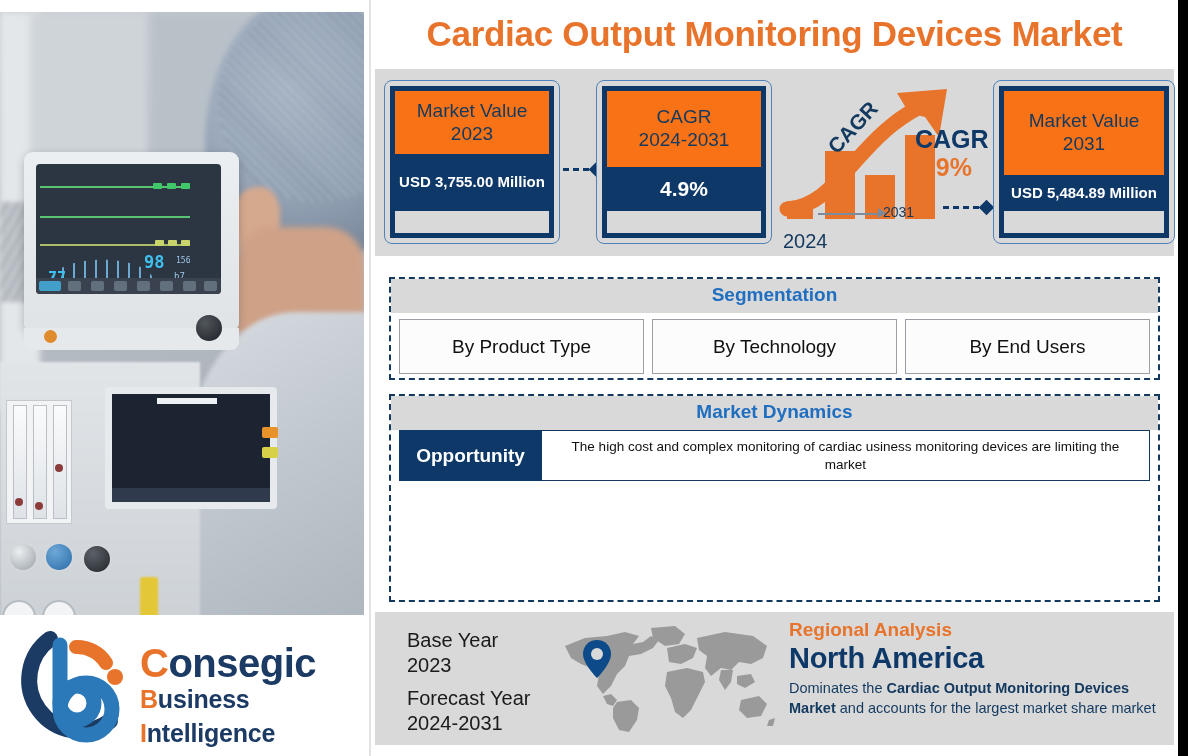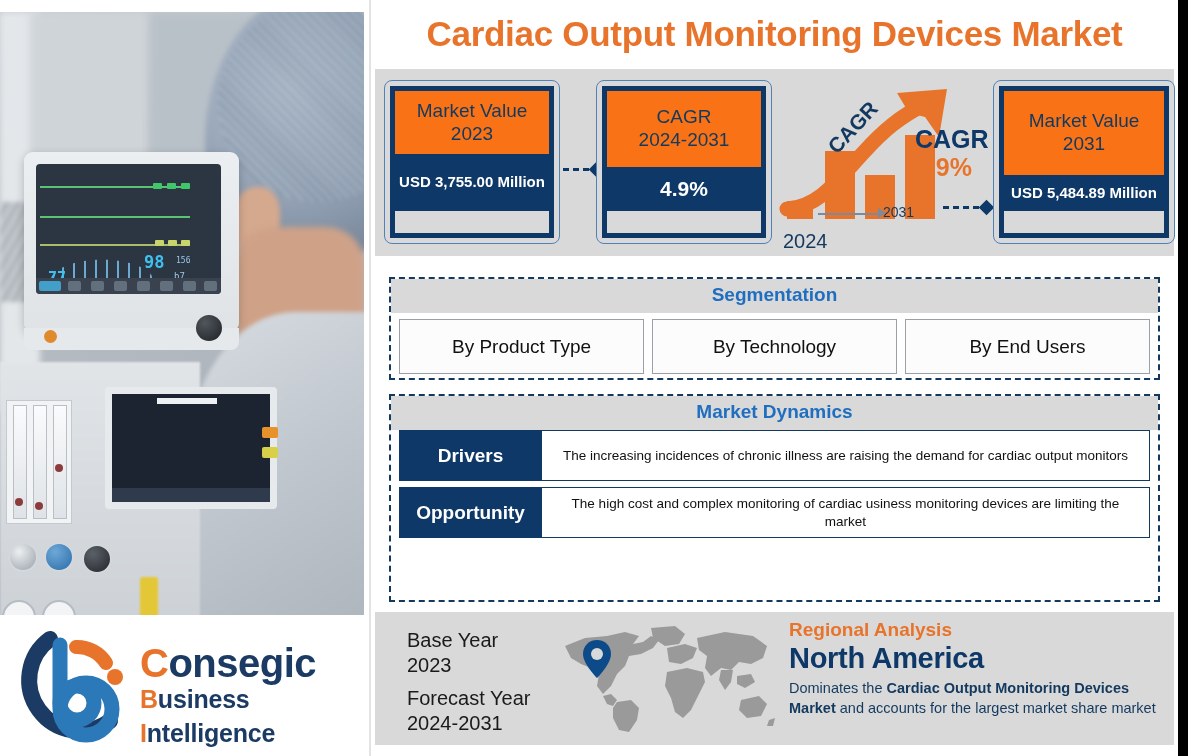--- a/index.html
+++ b/index.html
@@ -323,24 +323,20 @@
       <div class="seg-row">
         <div class="seg-cell">By Product Type</div>
         <div class="seg-cell">By Technology</div>
         <div class="seg-cell">By End Users</div>
       </div>
     </div>
 
     <div class="panel" id="dyn-panel">
       <div class="panel-head">Market Dynamics</div>
       <div class="dyn-row">
-        <div class="dyn-lbl">Drivers</div>
-        <div class="dyn-txt">The increasing incidences of chronic illness are raising the demand for cardiac output monitors</div>
-      </div>
-      <div class="dyn-row">
         <div class="dyn-lbl">Opportunity</div>
         <div class="dyn-txt">The high cost and complex monitoring of cardiac usiness monitoring devices are limiting the market</div>
       </div>
     </div>
 
     <div class="regional">
       <div class="years">
         <div class="blk">
           <div class="y-l">Base Year</div>
           <div class="y-b">2023</div>

